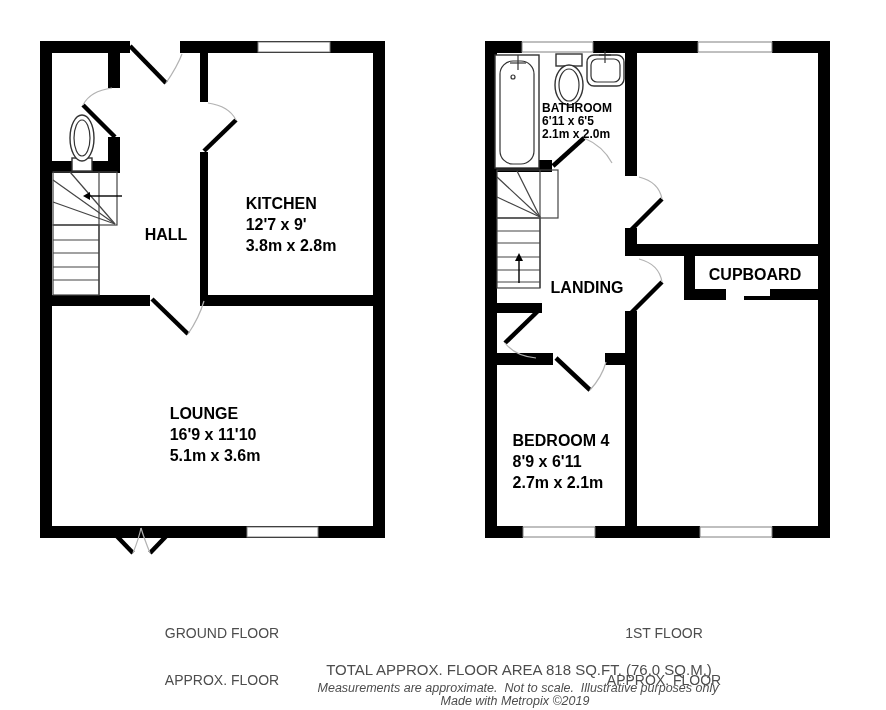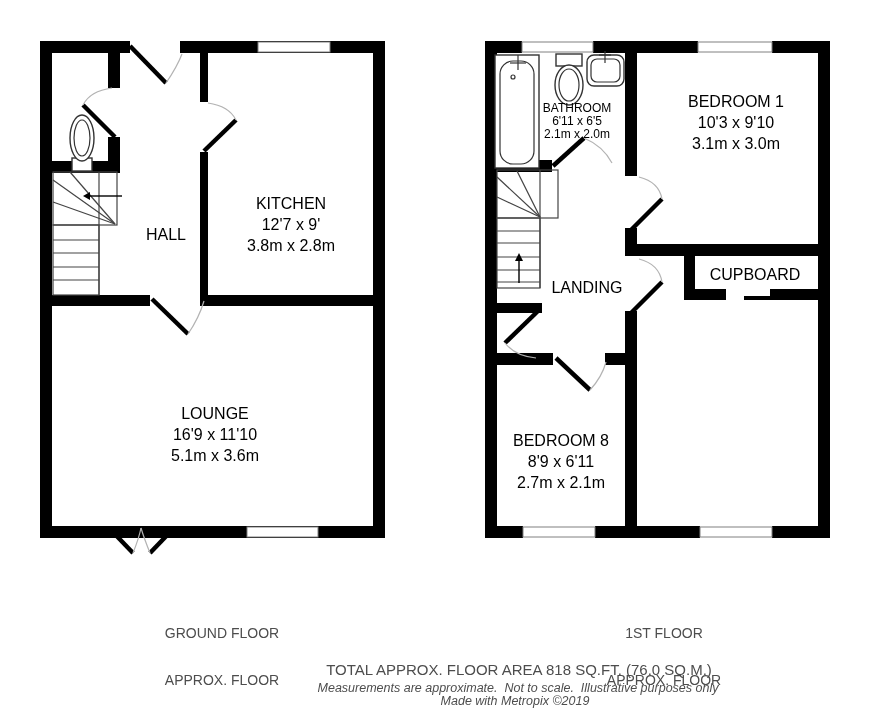--- a/index.html
+++ b/index.html
@@ -2,22 +2,22 @@
 <html><head>
 <meta charset="utf-8">
 <style>
   html,body{margin:0;padding:0;background:#ffffff;}
   .canvas{
     position:relative;width:886px;height:710px;background:#ffffff;overflow:hidden;
     font-family:"Liberation Sans",sans-serif;
   }
   .canvas svg{position:absolute;left:0;top:0;}
   .room-label{
-    position:absolute;transform:translateX(-50%);text-align:center;
-    font-weight:normal;font-size:16px;line-height:21px;color:#000;white-space:nowrap;
+    position:absolute;transform:translateX(-50%);text-align:left;
+    font-weight:bold;font-size:16px;line-height:21px;color:#000;white-space:nowrap;
   }
   .room-label.small{font-size:12px;line-height:13px;}
   .caption{
     position:absolute;transform:translateX(-50%);text-align:center;
     color:#4d4d4d;font-size:14px;line-height:15.5px;white-space:pre;
   }
   .caption.total{font-size:15px;}
   .caption.fine{font-size:12.5px;font-style:italic;}
   .wall{fill:#000000;}
   .win{fill:#ffffff;stroke:#808080;stroke-width:1;}
@@ -185,33 +185,28 @@
   <div>LOUNGE</div>
   <div>16'9 x 11'10</div>
   <div>5.1m x 3.6m</div>
 </div>
 
 <div class="room-label small" style="left:577px;top:102px;">
   <div>BATHROOM</div>
   <div>6'11 x 6'5</div>
   <div>2.1m x 2.0m</div>
 </div>
-<div class="room-label" style="left:736px;top:91px;">
-  <div>BEDROOM 1</div>
-  <div>10'3 x 9'10</div>
-  <div>3.1m x 3.0m</div>
-</div>
 <div class="room-label" style="left:587px;top:277px;">
   <div>LANDING</div>
 </div>
 <div class="room-label" style="left:755px;top:264px;">
   <div>CUPBOARD</div>
 </div>
 <div class="room-label" style="left:561px;top:430px;">
-  <div>BEDROOM 8</div>
+  <div>BEDROOM 4</div>
   <div>8'9 x 6'11</div>
   <div>2.7m x 2.1m</div>
 </div>
 
 <div class="caption" style="left:222px;top:595px;">
   <div>GROUND FLOOR</div>
   <div>APPROX. FLOOR</div>
   
   
 </div>

